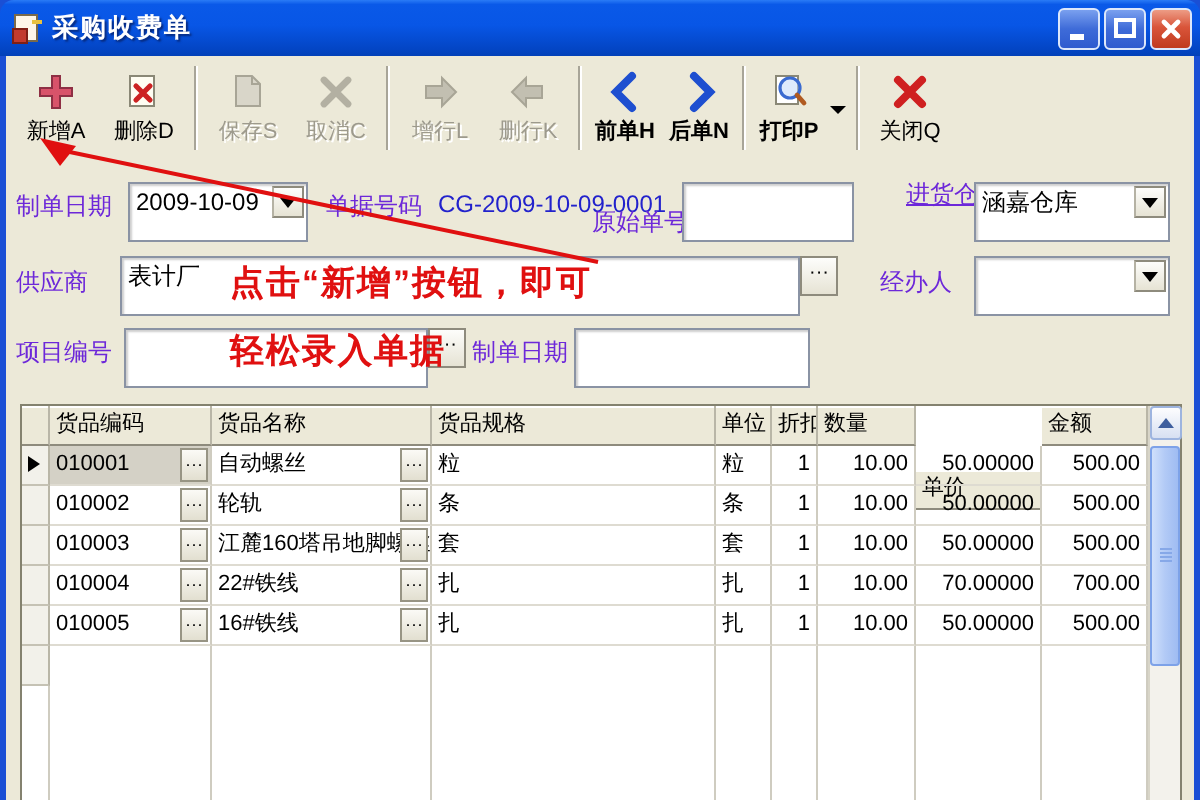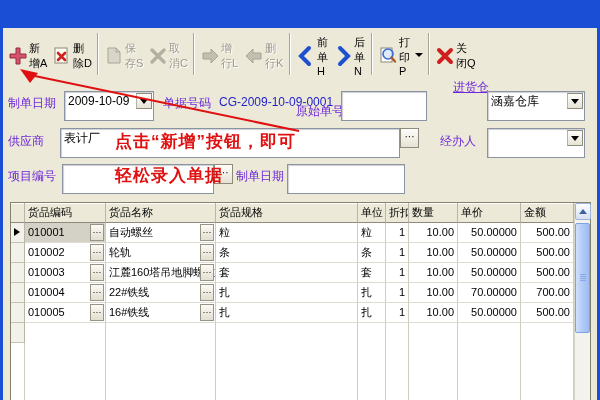--- a/index.html
+++ b/index.html
@@ -24,25 +24,25 @@
     width:21px; height:21px; border-radius:3px; border:1px solid #DCE7FB;
     display:flex; align-items:center; justify-content:center;
     background:linear-gradient(180deg,#7AA0EF 0%,#3E6BD8 50%,#2E5BCF 100%);
   }
   .wbtn.close { background:linear-gradient(180deg,#ED9C85 0%,#D9553A 45%,#C03A1E 100%); }
   
   #body { position:absolute; left:3px; right:3px; top:28px; bottom:0; background:#ECE9D8; }
   
   #toolbar { position:absolute; left:3px; top:2px; height:52px; display:flex; align-items:flex-start; }
   .tbtn {
-    width:44px; height:49px; display:flex; flex-direction:row; align-items:center;
+    width:44px; height:49px; display:flex; flex-direction:column; align-items:center;
     justify-content:flex-start; padding-top:3px; font-size:11px; color:#000; background:transparent;
     border:1px solid transparent;
   }
-  .tbtn.narrow { width:37px; }
+  .tbtn.narrow { width:37px;font-weight:bold; }
   .tbtn .ic { height:24px; display:flex; align-items:center; justify-content:center; }
   .tbtn.off { color:#9D9A8D; text-shadow:1px 1px 0 #fff; }
   .tsep { width:2px; height:42px; margin:3px 3px 0 3px; border-left:1px solid #A8A598; border-right:1px solid #FFF; }
   .ddarrow { width:12px; height:49px; display:flex; align-items:center; justify-content:center; }
   .tri-down { width:0; height:0; border-left:4px solid transparent; border-right:4px solid transparent; border-top:5px solid #000; }
   
   .flabel { position:absolute; font-size:12px; color:#6d28d9; }
   .field {
     position:absolute; height:30px; background:#ffffff; border:1px solid #8A93A4;
     box-shadow:inset 1px 1px 1px rgba(60,60,60,.25); font-size:12px; line-height:18px;
@@ -97,20 +97,45 @@
   #vs-thumb { position:absolute; left:0; top:20px; width:15px; height:110px; border-radius:2px;
               background:linear-gradient(90deg,#CFE0FB,#B2CAF6 50%,#9FBCF2); border:1px solid #7DA2E8; }
   #vs-thumb .grip { position:absolute; left:4px; top:50px; width:6px; height:1px;
               box-shadow:0 0 0 #fff,0 2px 0 #86A8E8,0 4px 0 #86A8E8,0 6px 0 #86A8E8; background:#86A8E8;}
 </style>
 </head>
 <body>
 
 <div id="win">
 
+  <div id="titlebar">
+    <div class="t-icon">
+        <div class="pg"></div>
+        <div class="rd"></div>
+        <div class="yl"></div>
+      </div>
+    <div id="title-text">采购收费单</div>
+    <div id="win-btns">
+      <div class="wbtn">
+        <svg width="13" height="13">
+            <rect x="2" y="9" width="7" height="3" fill="#fff"></rect>
+          </svg>
+      </div>
+      <div class="wbtn">
+        <svg width="13" height="13">
+            <rect x="2" y="2" width="9" height="8" fill="none" stroke="#fff" stroke-width="2"></rect>
+          </svg>
+      </div>
+      <div class="wbtn close">
+        <svg width="13" height="13">
+            <path d="M3 3 L10 10 M10 3 L3 10" stroke="#fff" stroke-width="2.4" stroke-linecap="round"></path>
+          </svg>
+      </div>
+    </div>
+  </div>
 
   <div id="body">
 
     <div id="toolbar">
       <div class="tbtn">
         <span class="ic">
           <svg width="22" height="22" viewBox="0 0 22 22">
               <path d="M9 3 h4 v6 h6 v4 h-6 v6 H9 v-6 H3 V9 h6 z" fill="#D8536A" stroke="#8E2F44"></path>
             </svg>
         </span>
@@ -208,21 +233,21 @@
       <span class="combo-btn">
           <span class="tri-down"></span>
         </span>
     </div>
     <div class="flabel" style="left:160px; top:67px;">单据号码</div>
     <div class="blue-val" style="left:216px; top:67px;">CG-2009-10-09-0001</div>
     <div class="flabel" style="left:293px; top:75px;">原始单号</div>
     <div class="field" style="left:338px; top:63px; width:86px;">
       <span></span>
     </div>
-    <div class="flabel" style="left:450px; top:51px;text-decoration:underline;">进货仓</div>
+    <div class="flabel" style="left:450px; top:61px;text-decoration:underline;">进货仓</div>
     <div class="field" style="left:484px; top:63px; width:98px;">
       <span>涵嘉仓库</span>
       <span class="combo-btn">
           <span class="tri-down"></span>
         </span>
     </div>
 
     <div class="flabel" style="left:5px; top:105px;">供应商</div>
     <div class="field" style="left:57px; top:100px; width:340px;">
       <span>表计厂</span>
@@ -256,21 +281,21 @@
     <div id="grid">
       <div class="g-rows">
         <div class="g-row g-hrow">
           <div class="gc c-sel"></div>
           <div class="gc c-code">货品编码</div>
           <div class="gc c-name">货品名称</div>
           <div class="gc c-spec">货品规格</div>
           <div class="gc c-unit">单位</div>
           <div class="gc c-disc" style="text-align:center;">折扣</div>
           <div class="gc c-qty" style="text-align:left;">数量</div>
-          <div class="gc c-price" style="text-align:left;">单价</div>
+          <div class="gc c-price" style="text-align:left;margin-top:32px;">单价</div>
           <div class="gc c-amt" style="text-align:left;">金额</div>
         </div>
 
         <div class="g-row">
           <div class="gc c-sel">
               <div class="sel-arrow"></div>
             </div>
           <div class="gc c-code cell-active"><span>010001</span><span class="cell-dots">···</span></div>
           <div class="gc c-name"><span>自动螺丝</span><span class="cell-dots">···</span></div>
           <div class="gc c-spec">粒</div>

